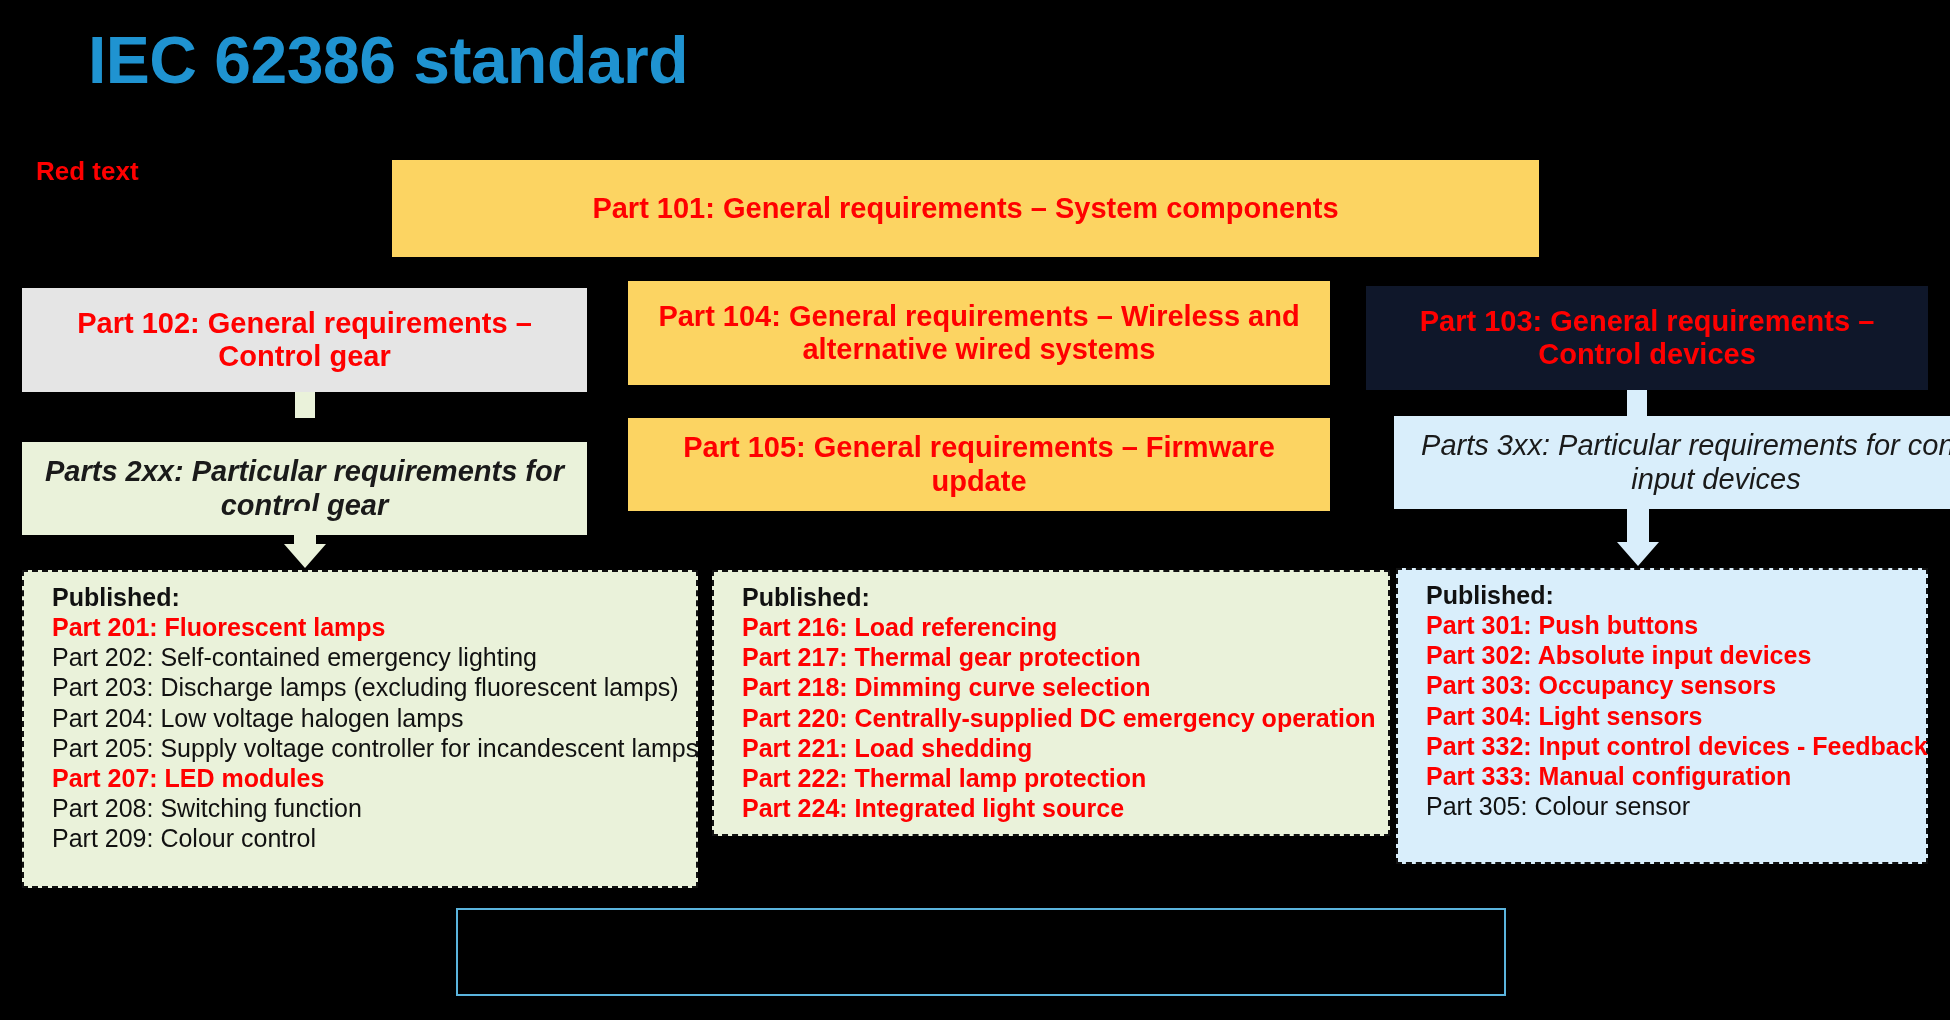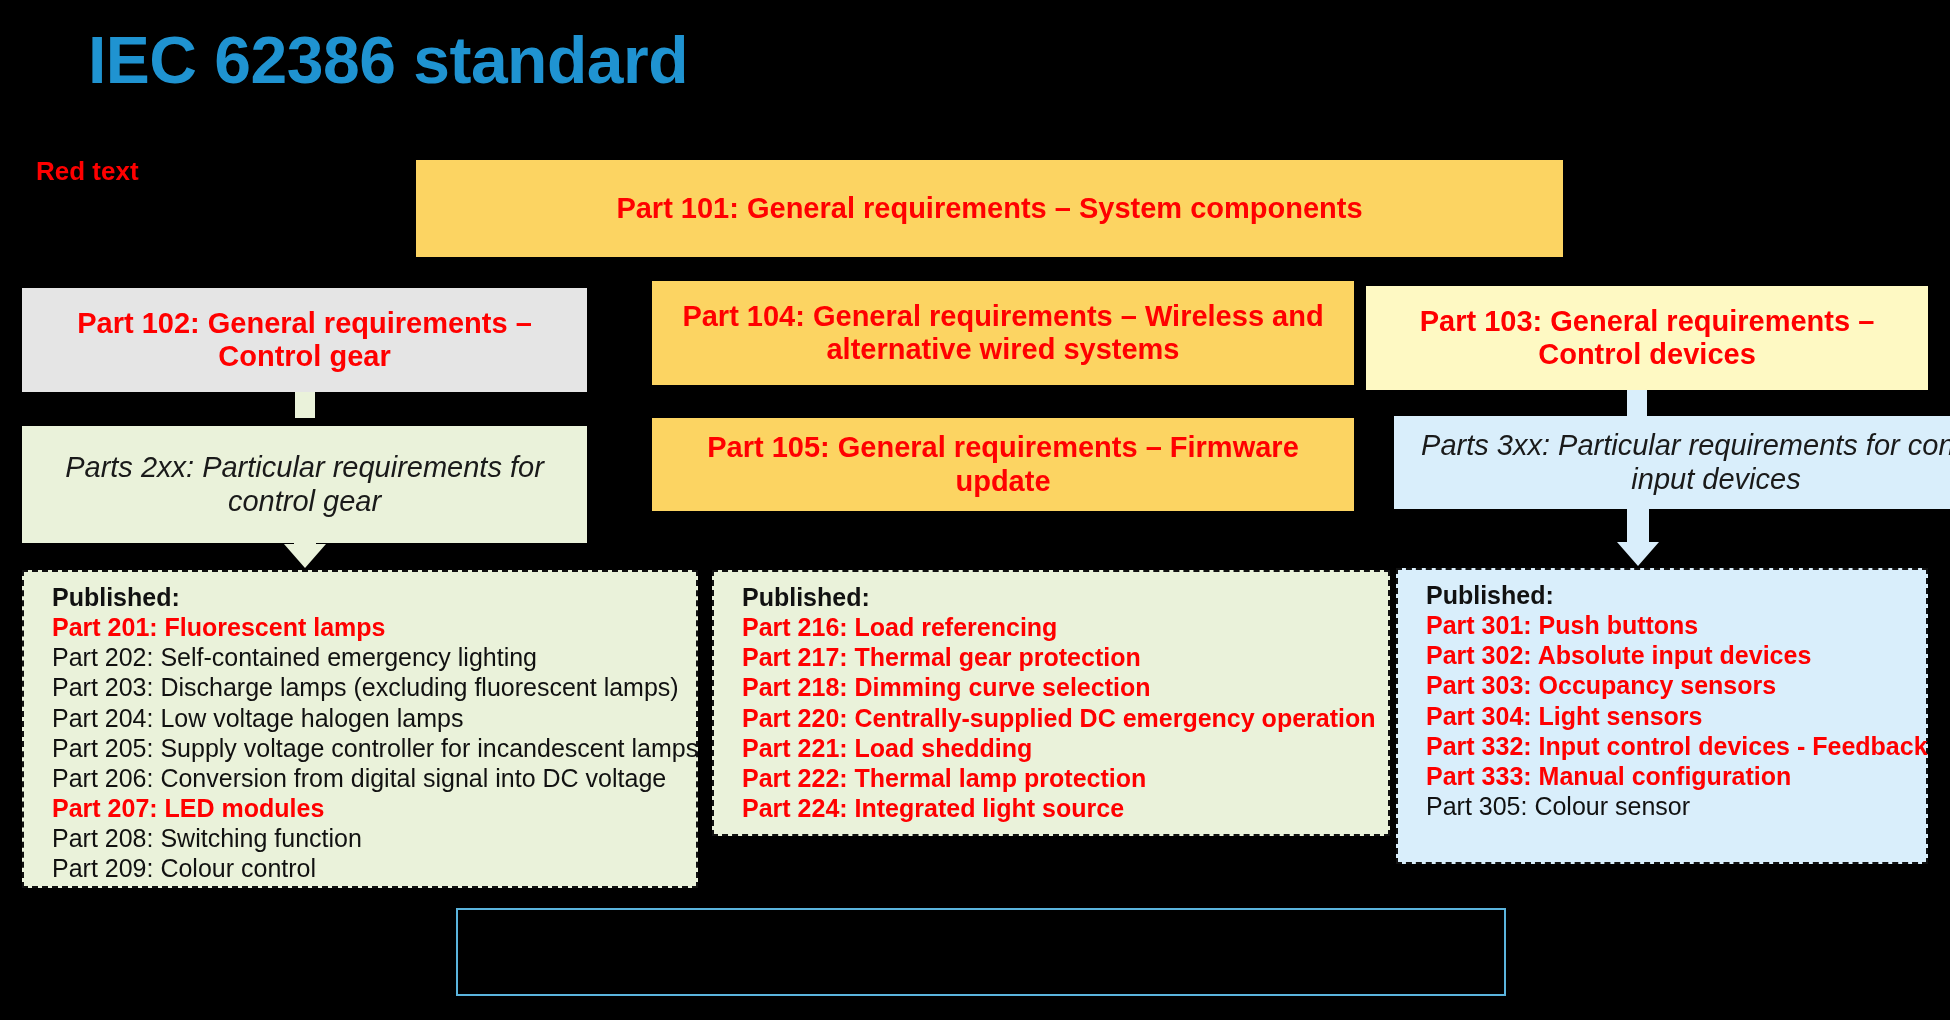--- a/index.html
+++ b/index.html
@@ -56,23 +56,23 @@
     color: #ff0000;
     padding: 0 12px;
   }
   .box-sub {
     font-size: 29px;
     font-style: italic;
     color: #1a1a1a;
     padding: 0 12px;
   }
 
-  .fill-yellow { background: #fcd462; margin-left: 24px; }
+  .fill-yellow { background: #fcd462; }
   .fill-green  { background: #e5e5e5; }
-  .fill-blue   { background: #fef9c3; }
+  .fill-blue   { background: #0f172a; }
   .fill-paleg  { background: #eaf2da; }
   .fill-paleb  { background: #d9eefb; }
 
   
   .connector {
     position: absolute;
   }
   .arrow-stem {
     position: absolute;
   }
@@ -142,21 +142,21 @@
   </div>
 
   <div class="box fill-blue" style="left:1366px; top:286px; width:562px; height:104px;">
     <span class="box-title">Part 103: General requirements – Control devices</span>
   </div>
 
   <div class="connector fill-paleg" style="left:295px; top:392px; width:20px; height:26px;"></div>
 
   <div class="connector fill-paleb" style="left:1627px; top:390px; width:20px; height:26px;"></div>
 
-  <div class="box fill-paleg" style="left:22px; top:426px; width:565px; height:117px;">
+  <div class="box fill-paleg" style="left:22px; top:442px; width:565px; height:93px;font-weight:bold;">
     <span class="box-sub">Parts 2xx: Particular requirements for control gear</span>
   </div>
 
   <div class="box fill-yellow" style="left:628px; top:418px; width:702px; height:93px;">
     <span class="box-title">Part 105: General requirements – Firmware update</span>
   </div>
 
   <div class="box fill-paleb" style="left:1394px; top:416px; width:644px; height:93px;">
     <span class="box-sub">Parts 3xx: Particular requirements for control / input devices</span>
   </div>
@@ -168,21 +168,20 @@
   <div class="arrow-head" style="left:1617px; top:542px; border-top:24px solid #d9eefb;"></div>
 
   <div class="listbox fill-paleg" style="left:22px; top:570px; width:676px; height:318px;">
     <ul>
         <li class="hdr">Published:</li>
         <li class="red">Part 201: Fluorescent lamps</li>
         <li>Part 202: Self-contained emergency lighting</li>
         <li>Part 203: Discharge lamps (excluding fluorescent lamps)</li>
         <li>Part 204: Low voltage halogen lamps</li>
         <li>Part 205: Supply voltage controller for incandescent lamps</li>
-        <li>Part 206: Conversion from digital signal into DC voltage</li>
         <li class="red">Part 207: LED modules</li>
         <li>Part 208: Switching function</li>
         <li>Part 209: Colour control</li>
       </ul>
   </div>
 
   <div class="listbox fill-paleg" style="left:712px; top:570px; width:678px; height:266px;">
     <ul>
         <li class="hdr">Published:</li>
         <li class="red">Part 216: Load referencing</li>

